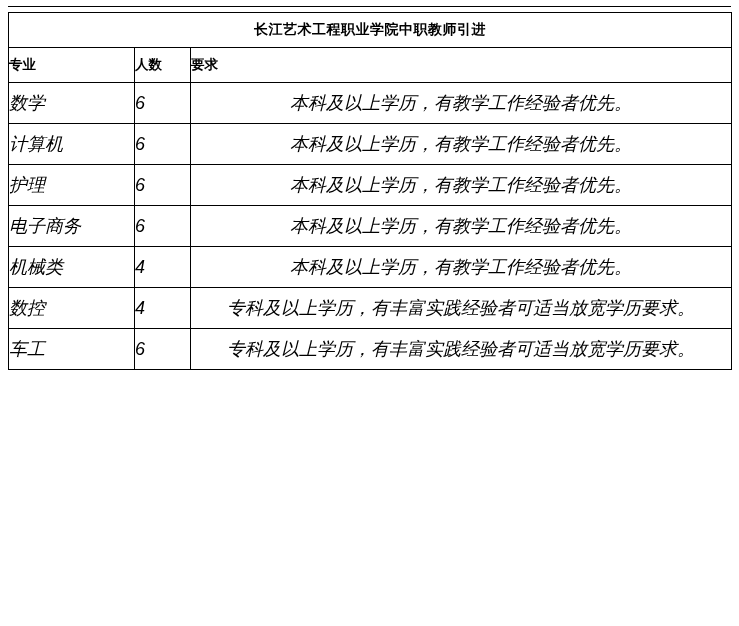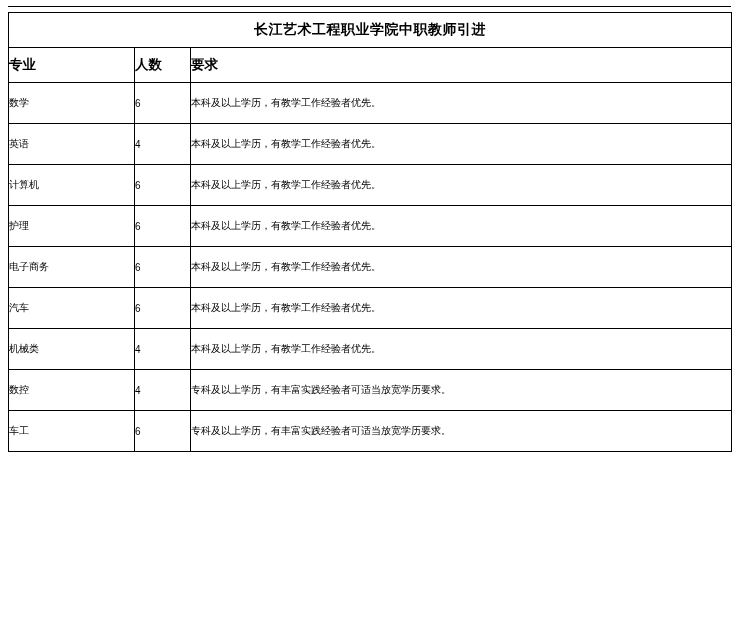--- a/index.html
+++ b/index.html
@@ -42,34 +42,35 @@
     height: 34px;
     font-size: 13.5px;
     font-weight: bold;
   }
   .col-major { width: 126px; }
   .col-count { width: 56px; }
   .col-req   { width: 541px; }
 
   .body-row td {
     height: 40px;
-    font-size: 10px;
+    font-size: 18px;
     font-weight: normal;
+    font-style: italic;
   }
   .cell-major {
     padding-left: 10px;
     text-align: left;
   }
   .cell-count {
     padding-left: 10px;
     text-align: left;
   }
   .cell-req {
     padding-left: 10px;
-    text-align: left;
+    text-align: center;
   }
   .top-rule {
     width: 723px;
     height: 1px;
     background: #000000;
     margin: 0 0 5px 0;
   }
 </style>
 </head>
 <body>
@@ -91,41 +92,31 @@
         <td class="head-cell">人数</td>
         <td class="head-cell">要求</td>
       </tr>
 
       <tr class="body-row">
         <td class="cell-major">数学</td>
         <td class="cell-count">6</td>
         <td class="cell-req">本科及以上学历，有教学工作经验者优先。</td>
       </tr>
       <tr class="body-row">
-        <td class="cell-major">英语</td>
-        <td class="cell-count">4</td>
-        <td class="cell-req">本科及以上学历，有教学工作经验者优先。</td>
-      </tr>
-      <tr class="body-row">
         <td class="cell-major">计算机</td>
         <td class="cell-count">6</td>
         <td class="cell-req">本科及以上学历，有教学工作经验者优先。</td>
       </tr>
       <tr class="body-row">
         <td class="cell-major">护理</td>
         <td class="cell-count">6</td>
         <td class="cell-req">本科及以上学历，有教学工作经验者优先。</td>
       </tr>
       <tr class="body-row">
         <td class="cell-major">电子商务</td>
-        <td class="cell-count">6</td>
-        <td class="cell-req">本科及以上学历，有教学工作经验者优先。</td>
-      </tr>
-      <tr class="body-row">
-        <td class="cell-major">汽车</td>
         <td class="cell-count">6</td>
         <td class="cell-req">本科及以上学历，有教学工作经验者优先。</td>
       </tr>
       <tr class="body-row">
         <td class="cell-major">机械类</td>
         <td class="cell-count">4</td>
         <td class="cell-req">本科及以上学历，有教学工作经验者优先。</td>
       </tr>
       <tr class="body-row">
         <td class="cell-major">数控</td>

